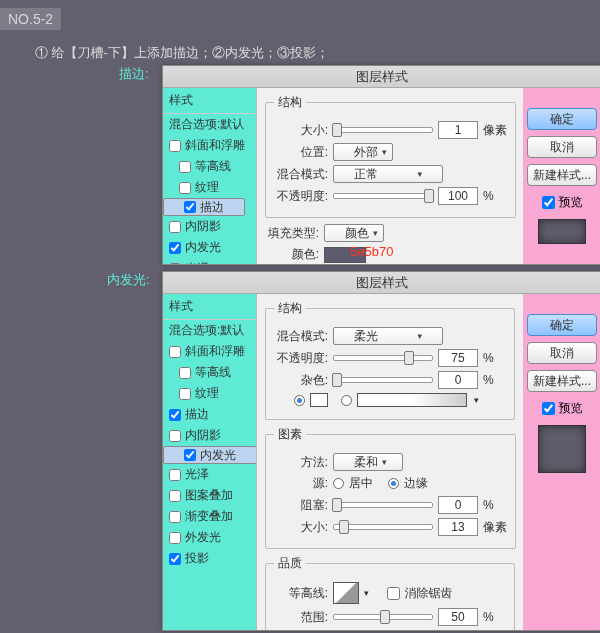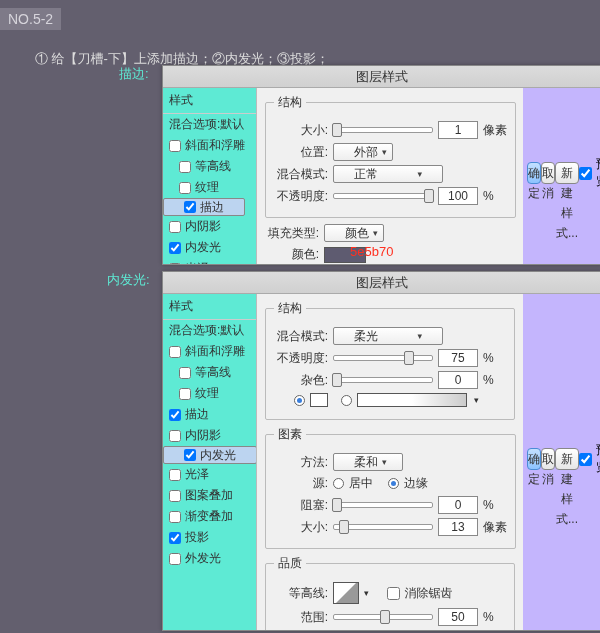--- a/index.html
+++ b/index.html
@@ -1,29 +1,29 @@
 <!DOCTYPE html>
 <html><head>
 <meta charset="utf-8">
 <style>
 * { box-sizing: border-box; margin: 0; padding: 0; font-family: "Microsoft YaHei", "SimSun", sans-serif; font-size: 12px; }
 body { background: #635f6e; width: 600px; height: 633px; overflow: hidden; position: relative; }
 .badge { position: absolute; left: 0; top: 8px; background: #7e7a88; color: #d6d4db; padding: 3px 8px; font-size: 14px; }
-.desc { position: absolute; left: 35px; top: 50px; color: #ddd; font-size: 13px; }
+.desc { position: absolute; left: 35px; top: 44px; color: #ddd; font-size: 13px; }
 .section-label { position: absolute; color: #5eead4; font-size: 13px; }
 .dialog { position: absolute; background: #f0f0f0; border: 1px solid #888; box-shadow: 0 0 4px rgba(0,0,0,.3); }
 .titlebar { background: linear-gradient(#dcdcdc,#d0d0d0); height: 22px; text-align: center; line-height: 22px; color: #333; border-bottom: 1px solid #aaa; font-size: 13px; }
 .body { display: flex; height: calc(100% - 22px); }
 .styles { width: 94px; border-right: 1px solid #bbb; background: #5eead4; overflow: hidden; }
 .sty-hdr { padding: 4px 6px; border-bottom: 1px solid #ccc; color: #333; }
 .sty-item { display: flex; align-items: center; gap: 4px; padding: 2px 6px; white-space: nowrap; color: #333; }
 .sty-item.sel { background: #bcd4f0; }
 .sty-item input[type=checkbox] { width: 12px; height: 12px; }
 .form { flex: 1; padding: 6px 8px; overflow: hidden; }
-.side { width: 78px; padding: 20px 4px; display: flex; flex-direction: row; align-items: center; background: #c4b5fd; }
+.side { width: 78px; padding: 20px 4px; display: flex; flex-direction: column; align-items: center; background: #f9a8d4; }
 .btn { width: 70px; height: 22px; margin-bottom: 6px; border: 1px solid #888; border-radius: 4px; background: linear-gradient(#fff,#e6e6e6); text-align: center; line-height: 20px; color: #333; cursor: pointer; }
 .btn.blue { background: linear-gradient(#c3e0ff,#8dc3ff); border-color: #4a8cd6; }
 .prev-ck { display: flex; align-items: center; gap: 4px; margin-top: 2px; margin-bottom: 8px; }
 .swatch { width: 48px; height: 48px; background: #5f5d6b; border: 1px solid #333; box-shadow: inset 0 0 10px rgba(0,0,0,.5); }
 fieldset { border: 1px solid #bbb; border-radius: 2px; padding: 6px 8px 8px; margin-bottom: 6px; }
 legend { padding: 0 4px; color: #333; }
 .row { display: flex; align-items: center; gap: 5px; margin: 4px 0; white-space: nowrap; color: #333; }
 .lbl { width: 54px; text-align: right; display: inline-block; }
 .track { position: relative; height: 6px; border: 1px solid #999; background: #fff; border-radius: 2px; flex: 0 0 auto; }
 .thumb { position: absolute; top: -5px; width: 10px; height: 14px; background: #e6e6e6; border: 1px solid #777; border-radius: 2px; }
@@ -180,26 +180,26 @@
         </div>
       <div class="sty-item">
           <input type="checkbox" style="">
           <span>图案叠加</span>
         </div>
       <div class="sty-item">
           <input type="checkbox" style="">
           <span>渐变叠加</span>
         </div>
       <div class="sty-item">
+          <input type="checkbox" style="">
+          <span>外发光</span>
+        </div>
+      <div class="sty-item">
           <input type="checkbox" checked="" style="">
           <span>投影</span>
-        </div>
-      <div class="sty-item">
-          <input type="checkbox" style="">
-          <span>外发光</span>
         </div>
     </div>
     <div class="form">
       <fieldset>
         <legend>结构</legend>
         <div class="row">
             <span class="lbl">混合模式:</span>
             <div class="sel" style="width:110px">
               <span>柔光</span>
               <span class="arr">▾</span>

